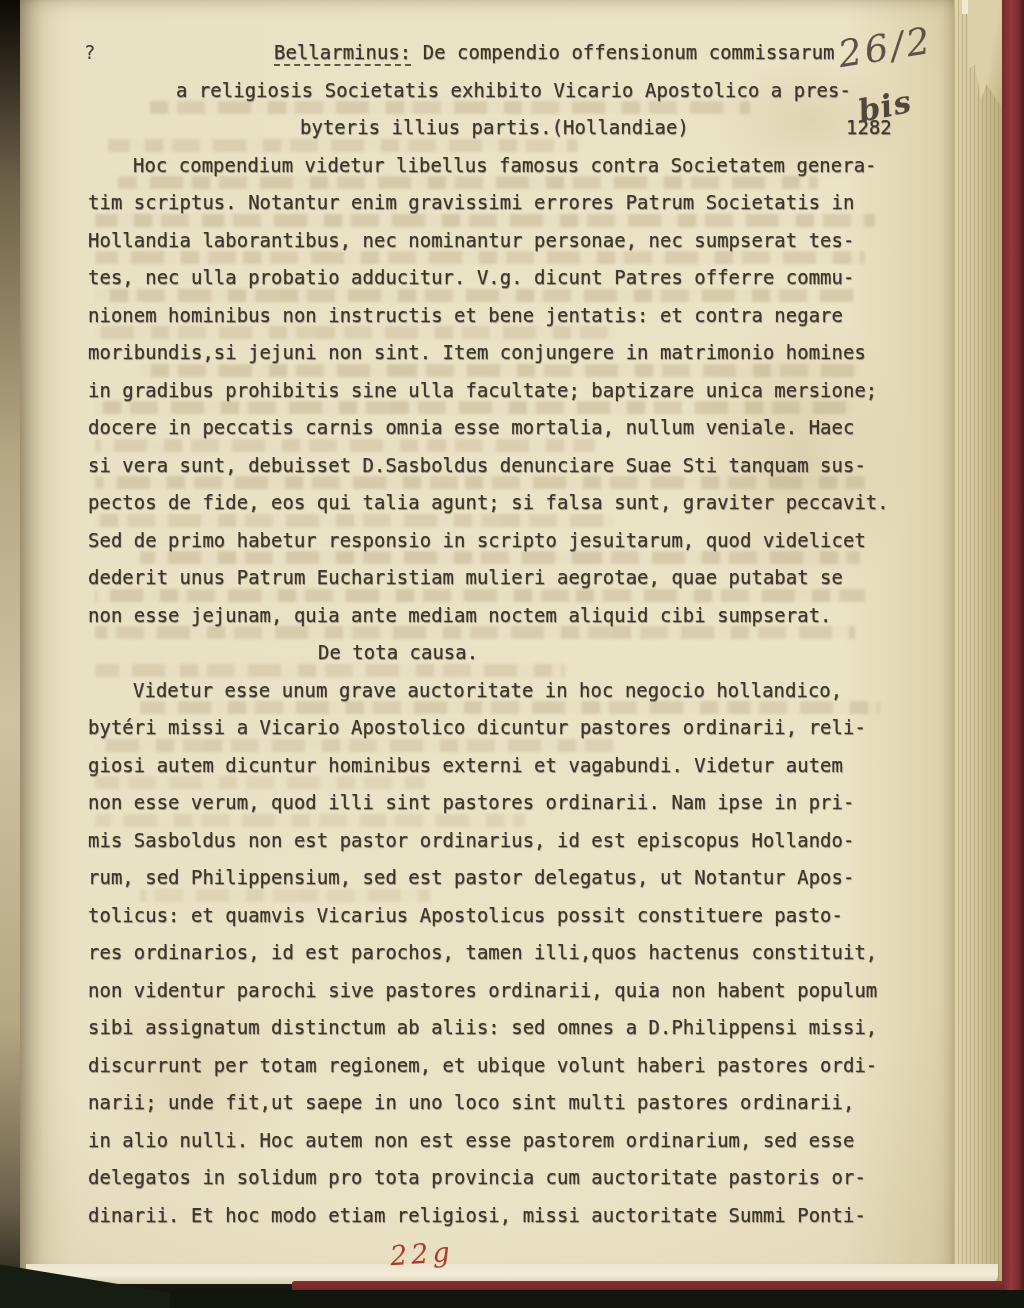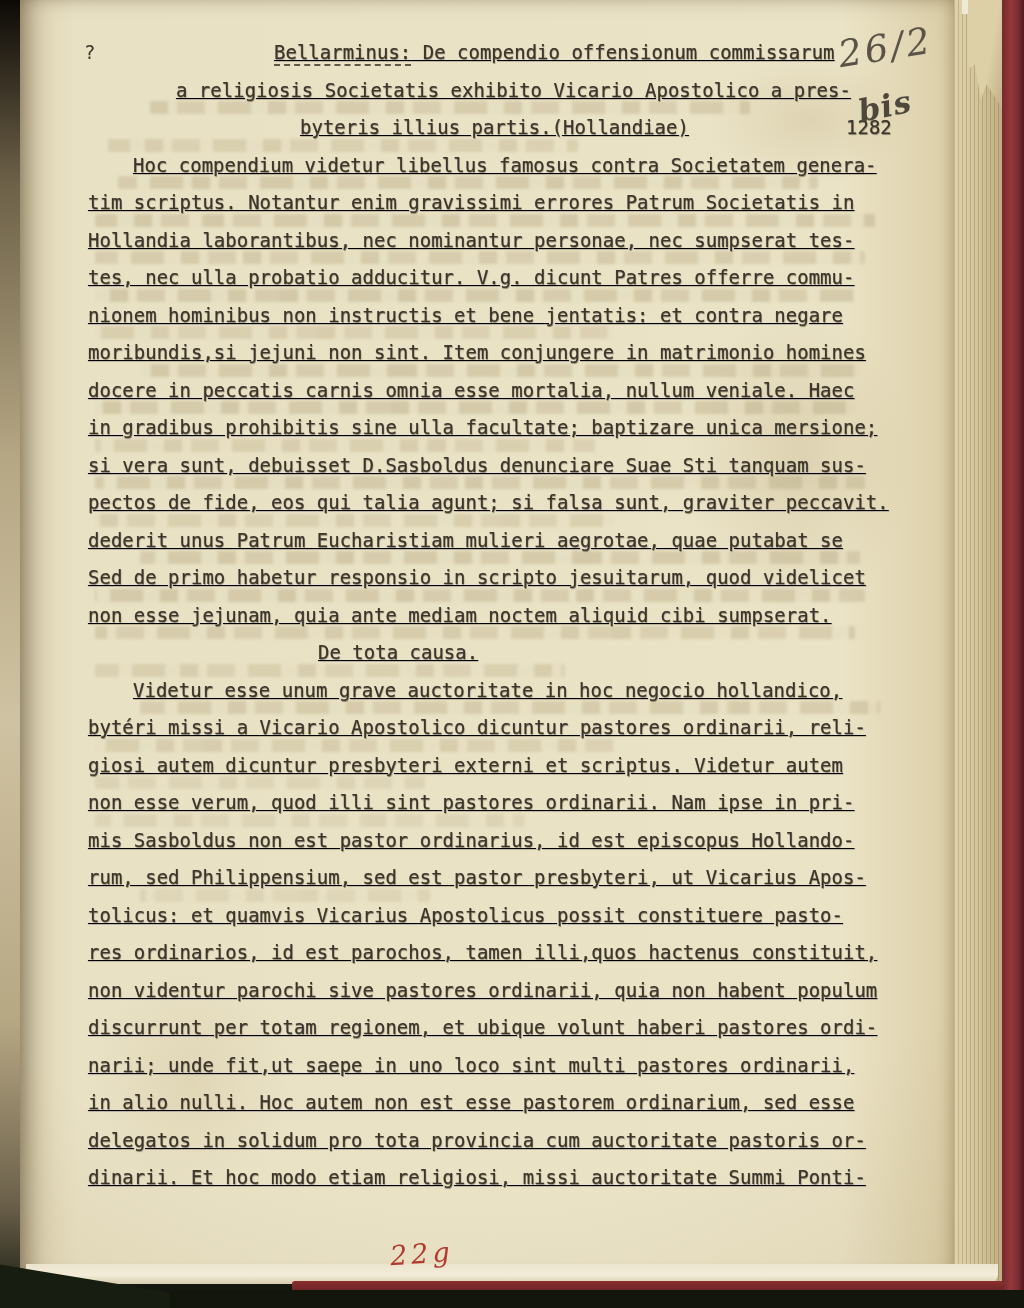--- a/index.html
+++ b/index.html
@@ -45,21 +45,21 @@
 
   
   .bleed-band{position:absolute;height:13px;border-radius:2px;
     background:repeating-linear-gradient(90deg,
       rgba(150,134,94,.55) 0 18px,rgba(150,134,94,.07) 18px 27px,
       rgba(150,134,94,.45) 27px 55px,rgba(150,134,94,.05) 55px 68px,
       rgba(150,134,94,.5) 68px 101px,rgba(150,134,94,.08) 101px 118px);
     filter:blur(1.4px);}
 
   
-  .text-col{position:absolute;left:88px;top:34px;width:836px;text-decoration:underline;}
+  .text-col{position:absolute;left:88px;top:34px;width:836px;}
   .line{height:37.5px;line-height:37.5px;font-size:19px;white-space:pre;
     color:#3c352b;
     text-shadow:.5px .5px .7px rgba(58,48,38,.5), -.3px 0 .4px rgba(58,48,38,.3);}
   .underl{border-bottom:2px dashed rgba(72,62,46,.85);padding-bottom:1px;}
   .num-1282{position:absolute;left:727px;top:0;margin-left:31px;}
   .qmark{position:absolute;left:84px;top:34px;height:37.5px;line-height:37.5px;
     font-size:19px;color:#3c352b;}
 
   
   .hw{position:absolute;font-family:"DejaVu Serif",serif;font-style:italic;white-space:pre;}
@@ -125,37 +125,38 @@
     <div class="line" style="padding-left:186px;"><span class="underl">Bellarminus:</span><span> De compendio offensionum commissarum</span></div>
     <div class="line" style="padding-left:88px;"><span>a religiosis Societatis exhibito Vicario Apostolico a pres-</span></div>
     <div class="line" style="padding-left:212px;position:relative;"><span>byteris illius partis.(Hollandiae)</span><span class="num-1282">1282</span></div>
     <div id="body-lines">
         <div class="line" style="padding-left: 45px;">Hoc compendium videtur libellus famosus contra Societatem genera-</div>
         <div class="line">tim scriptus. Notantur enim gravissimi errores Patrum Societatis in</div>
         <div class="line">Hollandia laborantibus, nec nominantur personae, nec sumpserat tes-</div>
         <div class="line">tes, nec ulla probatio adducitur. V.g. dicunt Patres offerre commu-</div>
         <div class="line">nionem hominibus non instructis et bene jentatis: et contra negare</div>
         <div class="line">moribundis,si jejuni non sint. Item conjungere in matrimonio homines</div>
+        <div class="line">in gradibus prohibitis sine ulla facultate; baptizare unica mersione;</div>
         <div class="line">docere in peccatis carnis omnia esse mortalia, nullum veniale. Haec</div>
-        <div class="line">in gradibus prohibitis sine ulla facultate; baptizare unica mersione;</div>
         <div class="line">si vera sunt, debuisset D.Sasboldus denunciare Suae Sti tanquam sus-</div>
         <div class="line">pectos de fide, eos qui talia agunt; si falsa sunt, graviter peccavit.</div>
+        <div class="line">Sed de primo habetur responsio in scripto jesuitarum, quod videlicet</div>
         <div class="line">dederit unus Patrum Eucharistiam mulieri aegrotae, quae putabat se</div>
-        <div class="line">Sed de primo habetur responsio in scripto jesuitarum, quod videlicet</div>
         <div class="line">non esse jejunam, quia ante mediam noctem aliquid cibi sumpserat.</div>
         <div class="line" style="padding-left: 230px;">De tota causa.</div>
         <div class="line" style="padding-left: 45px;">Videtur esse unum grave auctoritate in hoc negocio hollandico,</div>
         <div class="line">bytéri missi a Vicario Apostolico dicuntur pastores ordinarii, reli-</div>
-        <div class="line">giosi autem dicuntur presbyteri externi et scriptus. Videtur autem</div>
+        <div class="line">giosi autem dicuntur hominibus externi et vagabundi. Videtur autem</div>
         <div class="line">non esse verum, quod illi sint pastores ordinarii. Nam ipse in pri-</div>
         <div class="line">mis Sasboldus non est pastor ordinarius, id est episcopus Hollando-</div>
-        <div class="line">rum, sed Philippensium, sed est pastor presbyteri, ut Vicarius Apos-</div>
+        <div class="line">rum, sed Philippensium, sed est pastor delegatus, ut Notantur Apos-</div>
         <div class="line">tolicus: et quamvis Vicarius Apostolicus possit constituere pasto-</div>
         <div class="line">res ordinarios, id est parochos, tamen illi,quos hactenus constituit,</div>
         <div class="line">non videntur parochi sive pastores ordinarii, quia non habent populum</div>
+        <div class="line">sibi assignatum distinctum ab aliis: sed omnes a D.Philippensi missi,</div>
         <div class="line">discurrunt per totam regionem, et ubique volunt haberi pastores ordi-</div>
         <div class="line">narii; unde fit,ut saepe in uno loco sint multi pastores ordinarii,</div>
         <div class="line">in alio nulli. Hoc autem non est esse pastorem ordinarium, sed esse</div>
         <div class="line">delegatos in solidum pro tota provincia cum auctoritate pastoris or-</div>
         <div class="line">dinarii. Et hoc modo etiam religiosi, missi auctoritate Summi Ponti-</div>
       </div>
   </div>
 
   <div class="hw hw-folio">26/2</div>
   <div class="hw hw-bis">bis</div>

